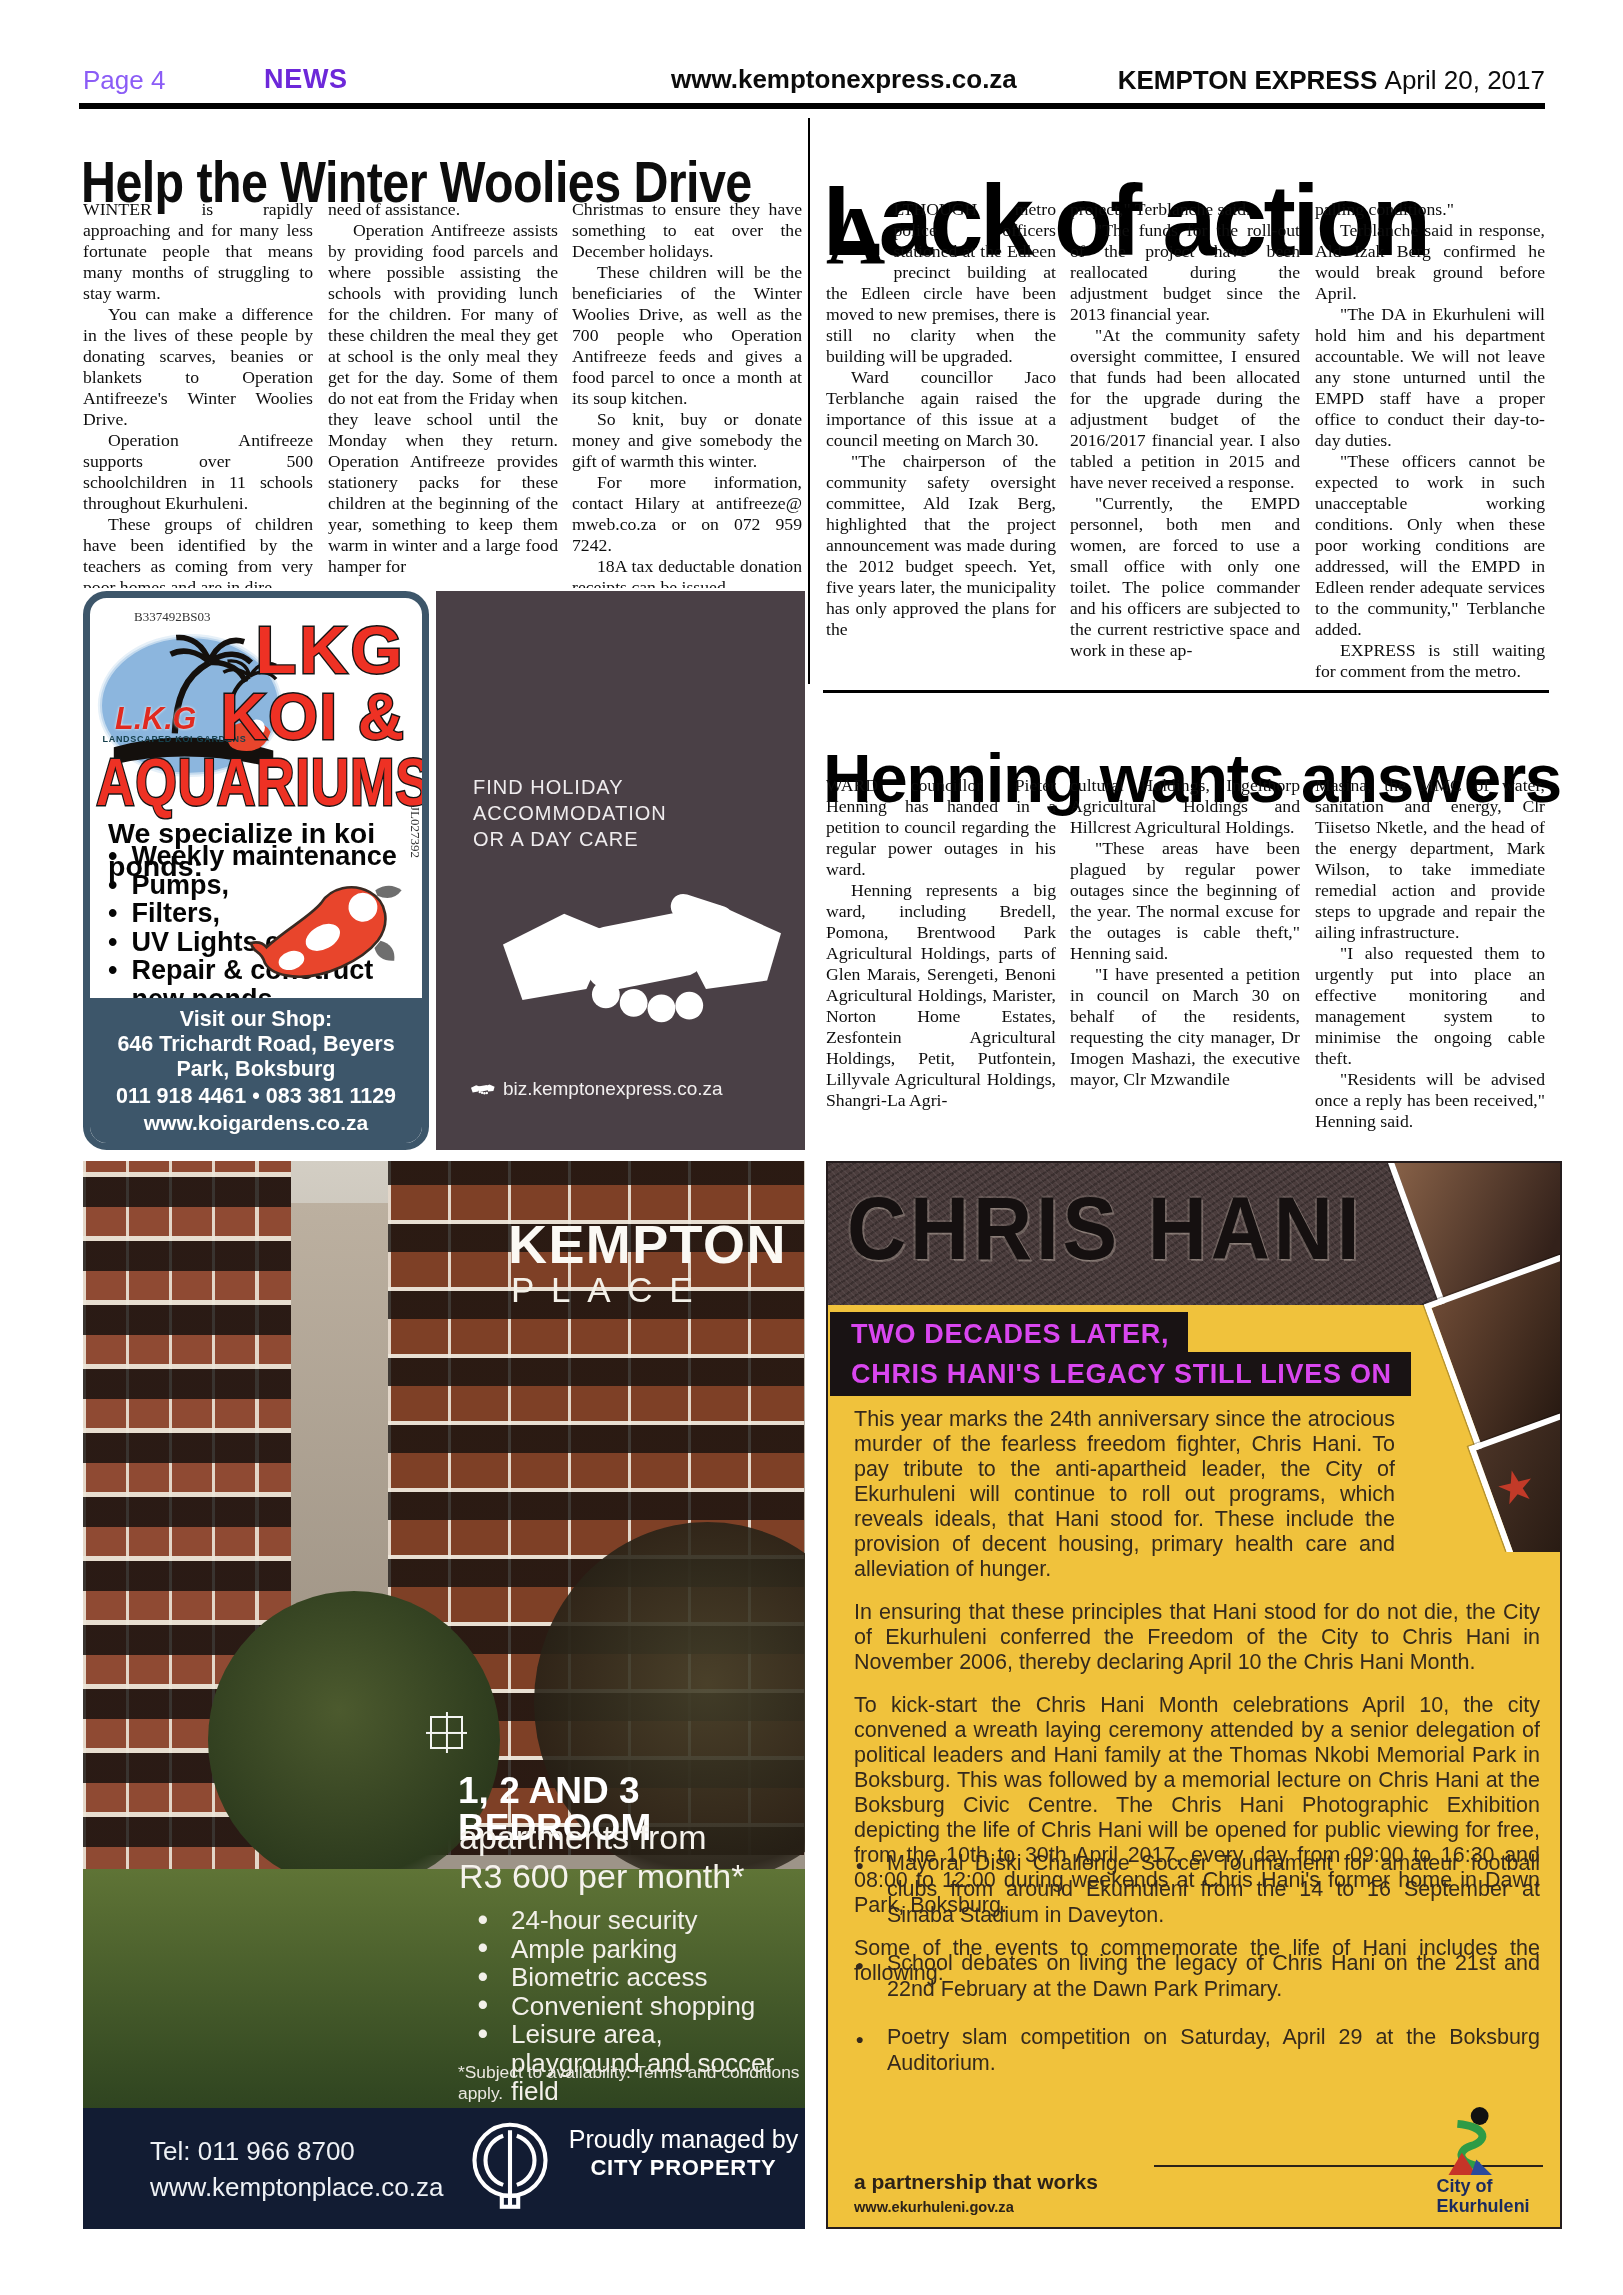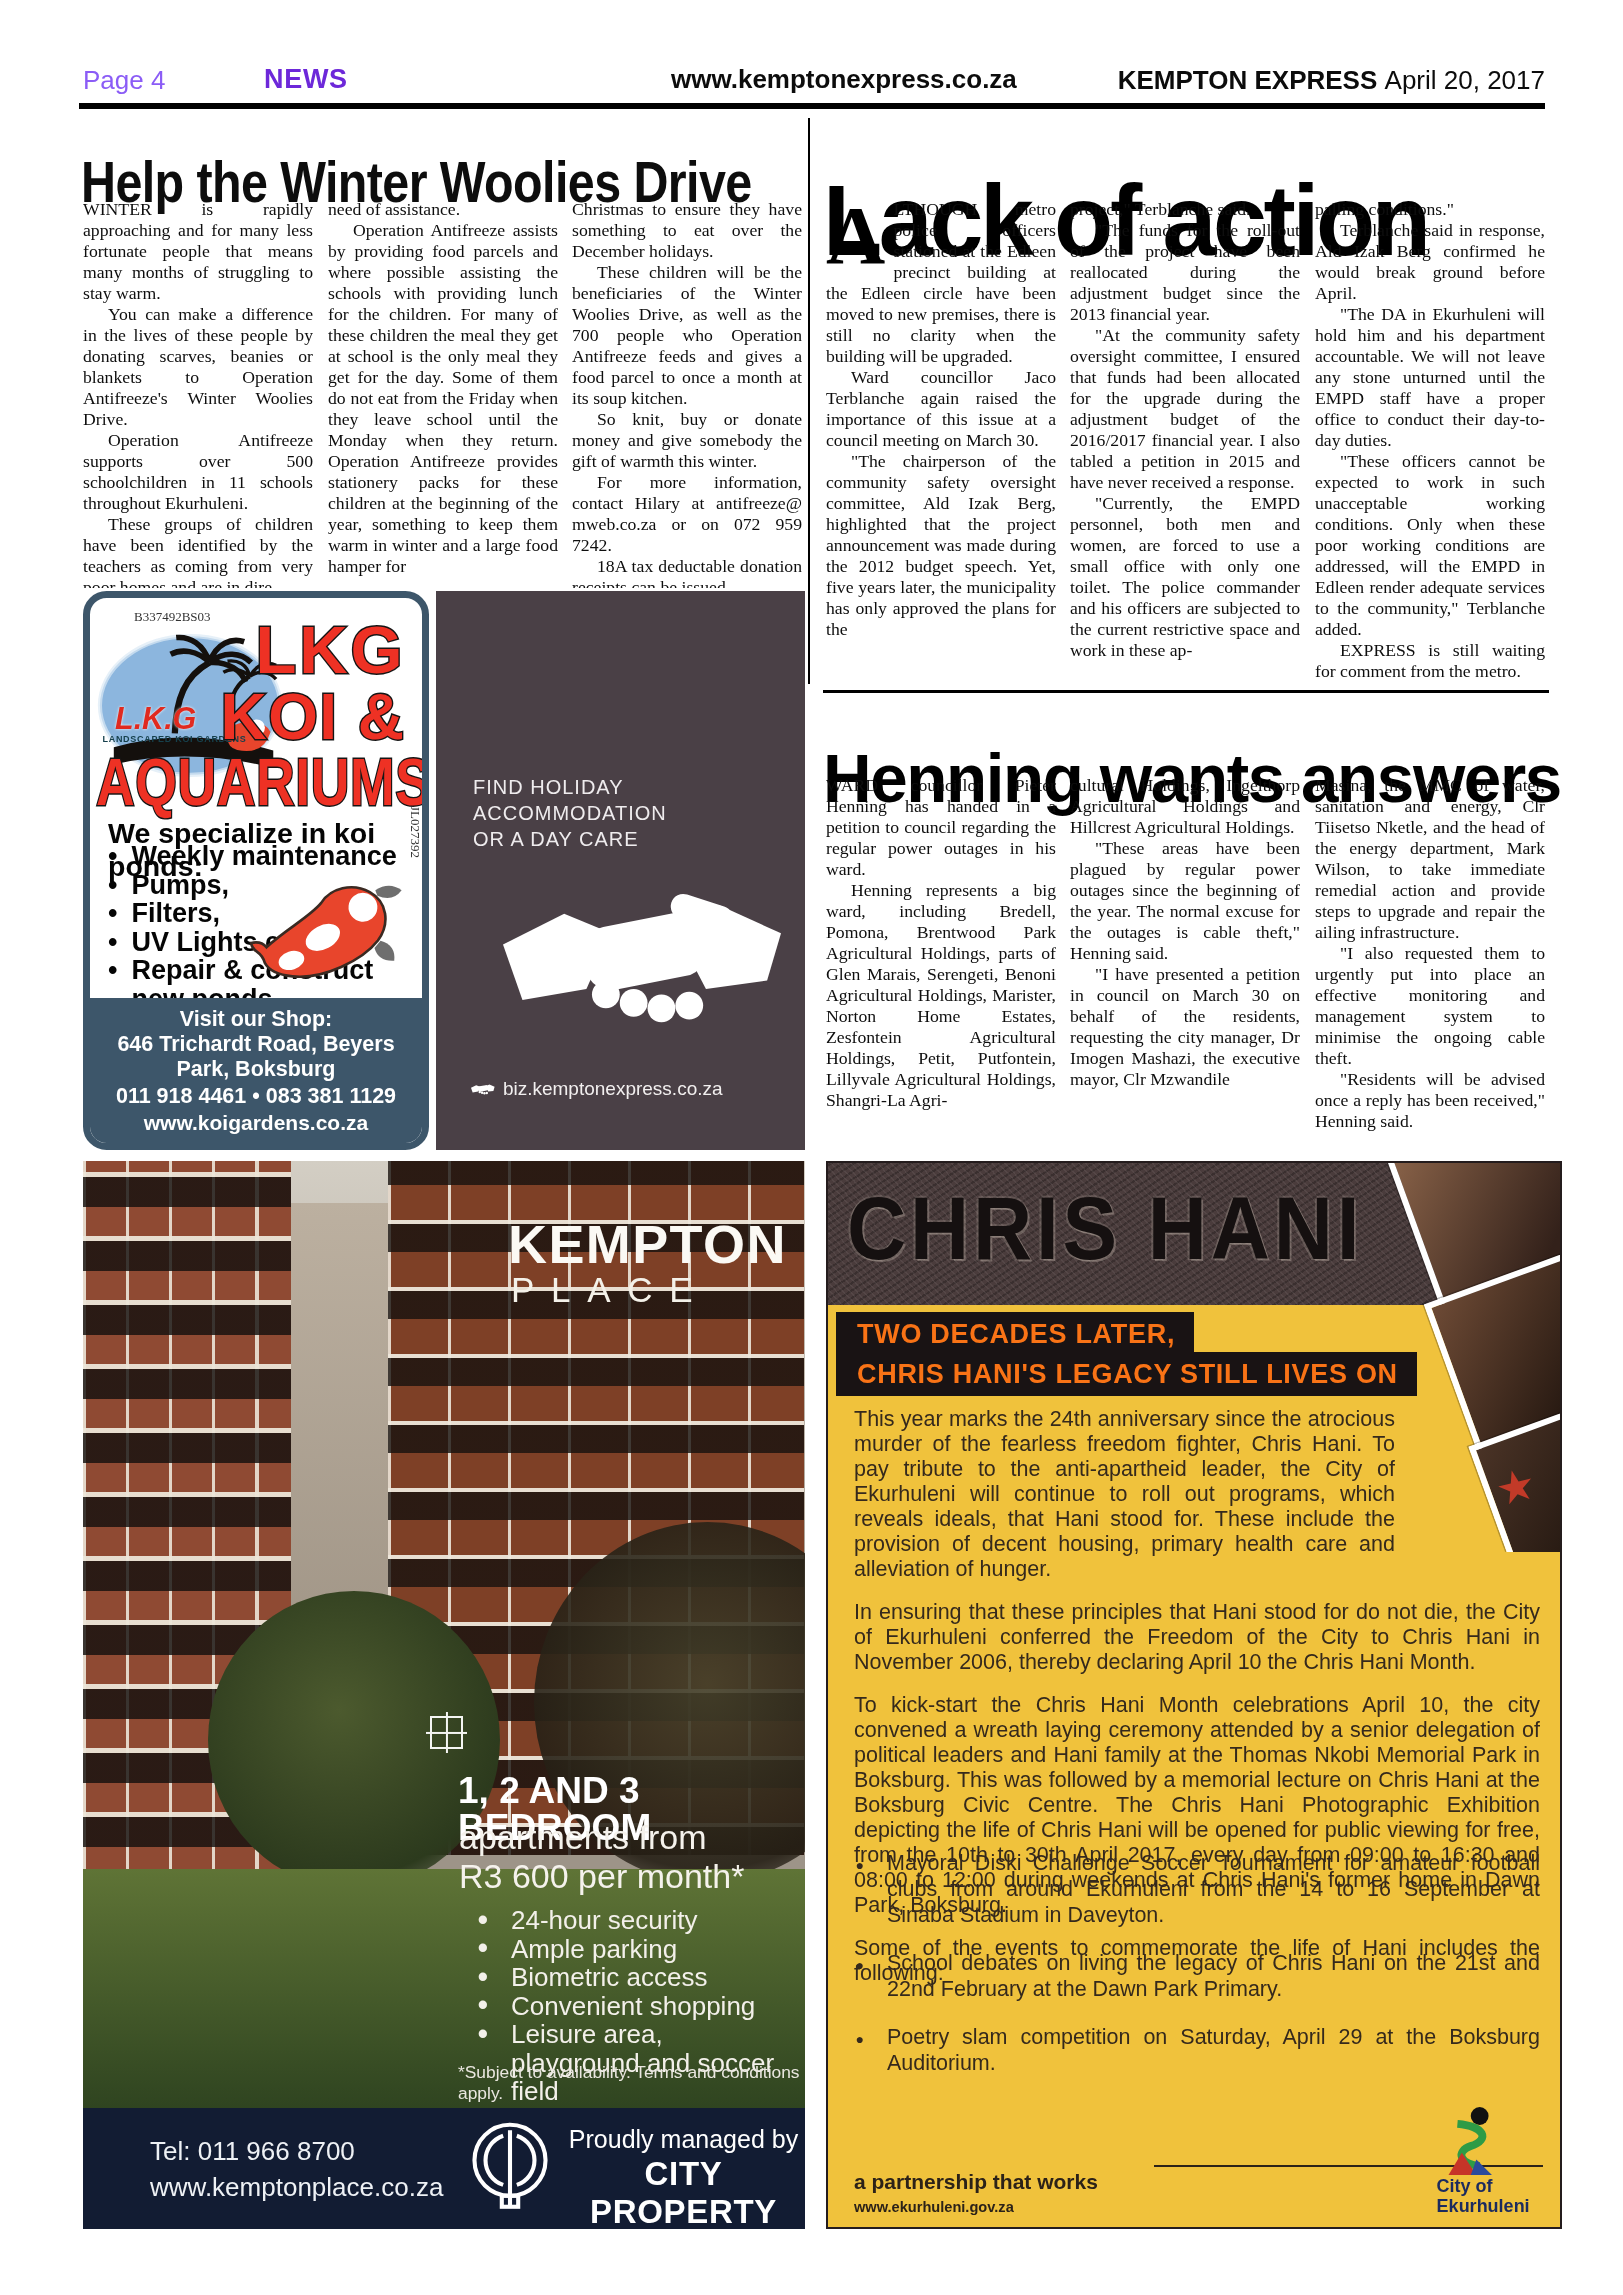--- a/index.html
+++ b/index.html
@@ -95,39 +95,39 @@
   .kp-sub{left:376px;top:657px;font:34px/39px "Liberation Sans",sans-serif;color:#f5f2ec;}
   .kp-list{left:389px;top:745px;margin:0;padding:0;list-style:none;width:319px;}
   .kp-list li{font:26px/28.5px "Liberation Sans",sans-serif;color:#f3f0ea;padding-left:39px;position:relative;}
   .kp-list li::before{content:"\2022";position:absolute;left:5.6px;top:-1.4px;font-size:30.5px;}
   .kp-fine{left:375px;top:901px;font:17.4px "Liberation Sans",sans-serif;color:#eae7e0;}
   .kp-bar{left:0;bottom:0;width:100%;height:121px;background:#121c33;}
   .kp-tel{left:67px;top:25px;font:26px/36px "Liberation Sans",sans-serif;color:#eef1f5;}
   .kp-cplogo{left:386px;top:11px;width:82px;height:99px;}
   .kp-managed{left:479px;top:16.7px;width:243px;text-align:center;color:#fff;font-family:"Liberation Sans",sans-serif;}
   .kp-managed .m1{font-size:25px;}
-  .kp-managed .m2{font-weight:bold;font-size:33px;letter-spacing:0.7px;margin-top:1.4px;}
+  .kp-managed .m2{font-weight:bold;font-size:22px;letter-spacing:0.7px;margin-top:1.4px;}
 
   
   .hani{left:826px;top:1161px;width:736px;height:1068px;box-sizing:border-box;background:#f0c23c;
         border:2.8px solid #241c1d;overflow:hidden;}
   .hani-band{left:0;top:0;width:100%;height:142px;background-color:#4a3c3c;
      background-image:repeating-linear-gradient(47deg,rgba(255,255,255,.06) 0 1.4px,rgba(0,0,0,0) 1.4px 4.9px),
                       repeating-linear-gradient(-33deg,rgba(0,0,0,.22) 0 2.1px,rgba(0,0,0,0) 2.1px 6.2px);}
   .hani-title{left:19.4px;top:21px;font:bold 89px/1 "Liberation Sans",sans-serif;color:#151010;letter-spacing:4.2px;
       transform:scaleX(.92);transform-origin:left top;white-space:nowrap;
       text-shadow:2.1px 2.1px 0 rgba(222,210,196,.30),-2.1px 1.4px 0 rgba(222,210,196,.20),0 -2.1px 0 rgba(222,210,196,.16);}
   .hani-photos{right:0;top:0;width:250px;height:389px;overflow:hidden;}
   .hani-ph{position:absolute;border:6.2px solid #fff;transform:rotate(-20deg);box-shadow:0 0 0 1.4px rgba(0,0,0,.25);}
   .ph1{right:-36px;top:-49px;width:174px;height:174px;background:linear-gradient(135deg,#8a6349,#33211a 75%);}
   .ph2{right:-76px;top:104px;width:174px;height:174px;background:linear-gradient(135deg,#6d4a35,#241710 70%);}
   .ph3{right:-117px;top:247px;width:174px;height:153px;background:linear-gradient(135deg,#4a3326,#1d130d 70%);}
   .hani-star{position:absolute;right:25px;top:298px;font-size:44px;color:#c23a28;transform:rotate(-14deg);
              font-family:"DejaVu Sans",sans-serif;}
-  .hani-bar{position:absolute;left:8px;background:#191314;color:#f97316;
+  .hani-bar{position:absolute;left:2px;background:#191314;color:#d946ef;
             font:bold 27px/1 "Liberation Sans",sans-serif;letter-spacing:0.7px;padding:9px 19.4px 7.6px 21px;white-space:nowrap;}
   .bar1{top:149px;} .bar2{top:189px;}
   .hani-body{left:26px;top:244px;width:686px;}
   .hani-body p{margin:0 0 18px 0;font:21.5px/25px "Liberation Sans",sans-serif;color:#35291c;text-align:justify;}
   .hani-body p:first-child{width:541px;}
   .hani-list{left:26px;top:687px;margin:0;padding:0;list-style:none;width:686px;}
   .hani-list li{font:21.5px/26px "Liberation Sans",sans-serif;color:#35291c;text-align:justify;
                 padding-left:33px;position:relative;margin-bottom:22px;}
   .hani-list li::before{content:"\25CF";position:absolute;left:1.4px;top:2.1px;font-size:14px;}
   .hani-part{left:26px;bottom:33px;font:bold 21px "Liberation Sans",sans-serif;color:#2c2218;}

